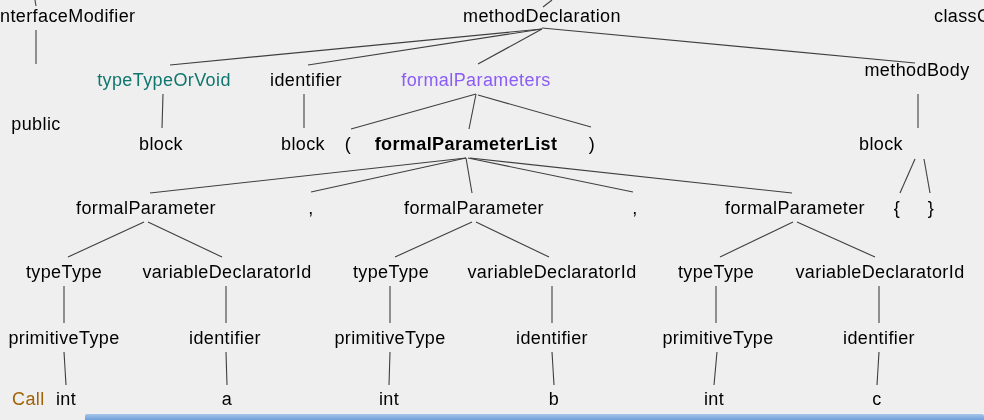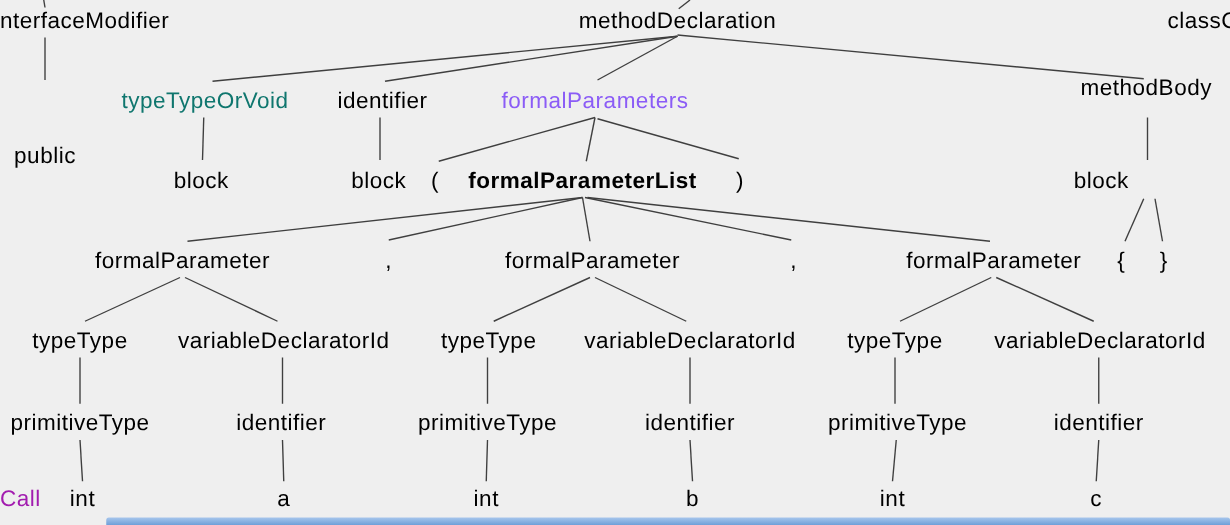--- a/index.html
+++ b/index.html
@@ -93,21 +93,21 @@
       <div class="node" style="left: 391px; top: 262px; color: rgb(0, 0, 0);">typeType</div>
       <div class="node" style="left: 552px; top: 262px; color: rgb(0, 0, 0);">variableDeclaratorId</div>
       <div class="node" style="left: 716px; top: 262px; color: rgb(0, 0, 0);">typeType</div>
       <div class="node" style="left: 880px; top: 262px; color: rgb(0, 0, 0);">variableDeclaratorId</div>
       <div class="node" style="left: 64px; top: 328px; color: rgb(0, 0, 0);">primitiveType</div>
       <div class="node" style="left: 225px; top: 328px; color: rgb(0, 0, 0);">identifier</div>
       <div class="node" style="left: 390px; top: 328px; color: rgb(0, 0, 0);">primitiveType</div>
       <div class="node" style="left: 552px; top: 328px; color: rgb(0, 0, 0);">identifier</div>
       <div class="node" style="left: 718px; top: 328px; color: rgb(0, 0, 0);">primitiveType</div>
       <div class="node" style="left: 879px; top: 328px; color: rgb(0, 0, 0);">identifier</div>
-      <div class="node left" style="left: 0px; top: 389px; color: #a21caf;">Call</div>
+      <div class="node left" style="left: 12px; top: 389px; color: #a16207;">Call</div>
       <div class="node" style="left: 66px; top: 389px; color: rgb(0, 0, 0);">int</div>
       <div class="node" style="left: 227px; top: 389px; color: rgb(0, 0, 0);">a</div>
       <div class="node" style="left: 389px; top: 389px; color: rgb(0, 0, 0);">int</div>
       <div class="node" style="left: 554px; top: 389px; color: rgb(0, 0, 0);">b</div>
       <div class="node" style="left: 714px; top: 389px; color: rgb(0, 0, 0);">int</div>
       <div class="node" style="left: 877px; top: 389px; color: rgb(0, 0, 0);">c</div>
     </div>
   <div id="scrollbar-thumb" style="left: 85px; width: 899px; height: 6px; background: linear-gradient(rgb(167, 198, 236), rgb(111, 159, 216));"></div>
 </div>
 

